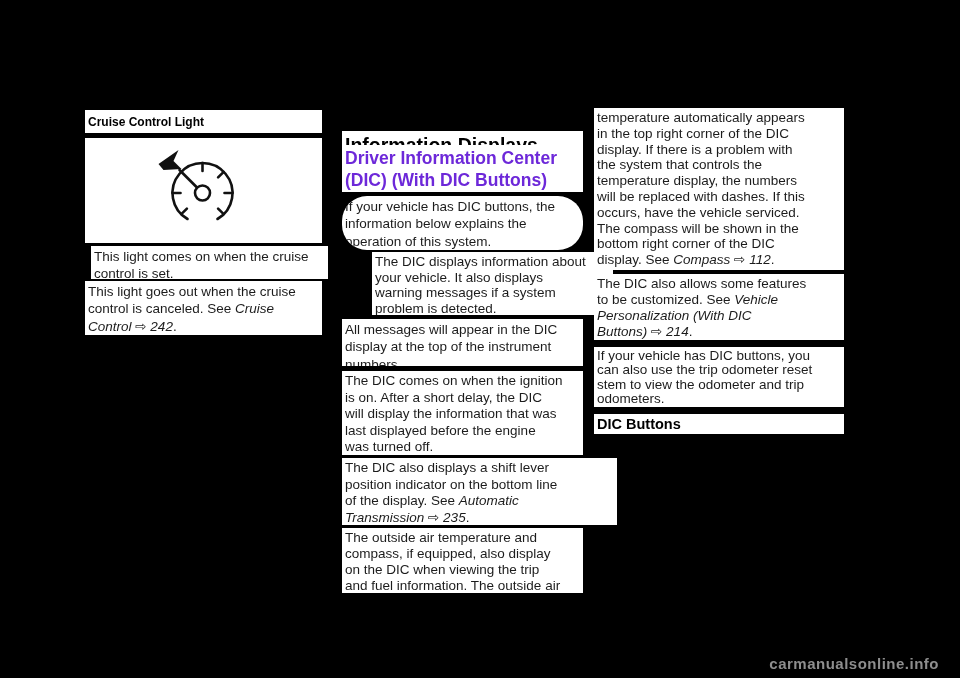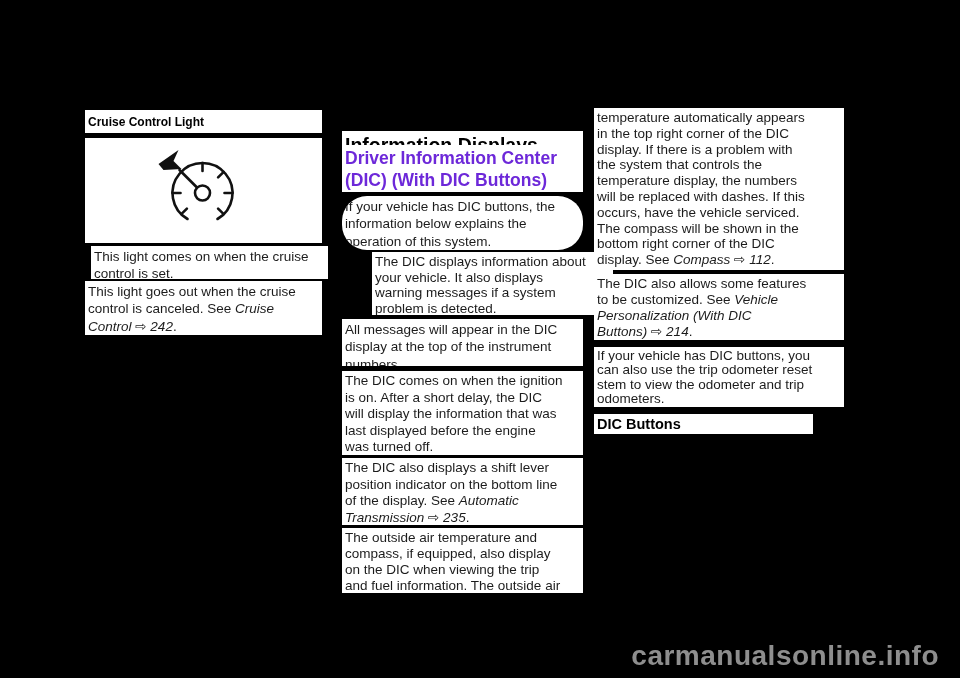--- a/index.html
+++ b/index.html
@@ -43,21 +43,21 @@
   .lh159{line-height:15.8px;}
   .lh155{line-height:15.6px;}
   .lh146{line-height:14.4px;}
   .image-box{
     display:flex;align-items:center;justify-content:center;
   }
   .watermark{
     position:absolute;
     right:21px;bottom:6px;
     font-weight:bold;
-    font-size:28px;
+    font-size:15px;
     color:#8e8e8e;
     letter-spacing:0.5px;
   }
 </style>
 </head>
 <body>
 
 <div class="page">
 
   <div class="box h-left" style="left:85px;top:110px;width:237px;height:23px;">Cruise Control Light</div>
@@ -110,21 +110,21 @@
   <div class="box para lh17" style="left:342px;top:319px;width:241px;height:47px;"><span>All messages will appear in the DIC
 display at the top of the instrument
 numbers.</span></div>
 
   <div class="box para lh165" style="left:342px;top:371px;width:241px;height:84px;"><span>The DIC comes on when the ignition
 is on. After a short delay, the DIC
 will display the information that was
 last displayed before the engine
 was turned off.</span></div>
 
-  <div class="box para lh165" style="left:342px;top:458px;width:241px;height:67px;"><span>The DIC also displays a shift lever
+  <div class="box para lh165" style="left:342px;top:458px;width:275px;height:67px;"><span>The DIC also displays a shift lever
 position indicator on the bottom line
 of the display. See </span><em>Automatic
 Transmission</em><span> ⇨ </span><em>235</em><span>.</span></div>
 
   <div class="box para lh162" style="left:342px;top:528px;width:241px;height:65px;"><span>The outside air temperature and
 compass, if equipped, also display
 on the DIC when viewing the trip
 and fuel information. The outside air</span></div>
 
   <div class="box para lh159" style="left:594px;top:108px;width:250px;height:162px;"><span>temperature automatically appears
@@ -141,17 +141,17 @@
   <div class="box para lh162" style="left:594px;top:274px;width:250px;height:66px;"><span>The DIC also allows some features
 to be customized. See </span><em>Vehicle
 Personalization (With DIC
 Buttons)</em><span> ⇨ </span><em>214</em><span>.</span></div>
 
   <div class="box para lh146" style="left:594px;top:347px;width:250px;height:60px;"><span>If your vehicle has DIC buttons, you
 can also use the trip odometer reset
 stem to view the odometer and trip
 odometers.</span></div>
 
-  <div class="box h-small" style="left:594px;top:414px;width:219px;height:20px;">DIC Buttons</div>
+  <div class="box h-small" style="left:594px;top:414px;width:250px;height:20px;">DIC Buttons</div>
 
   <div class="watermark">carmanualsonline.info</div>
 
 </div>
 
 </body></html>

